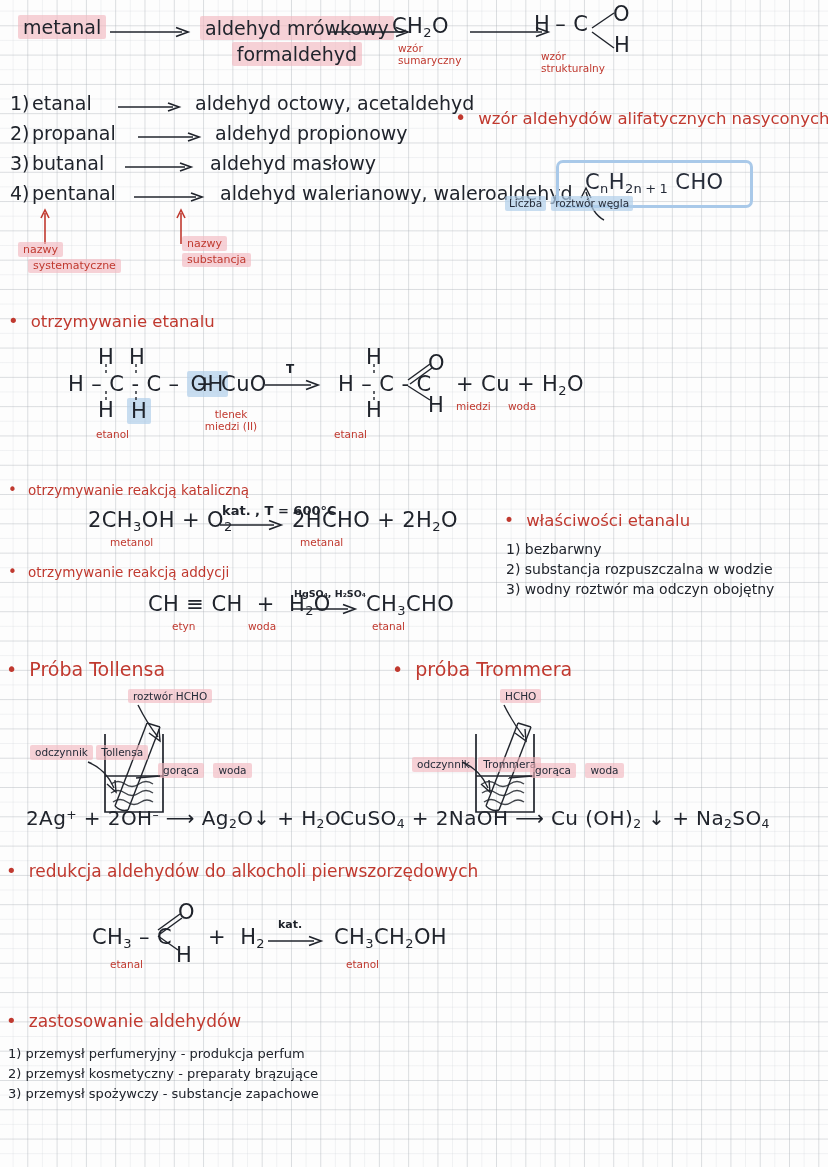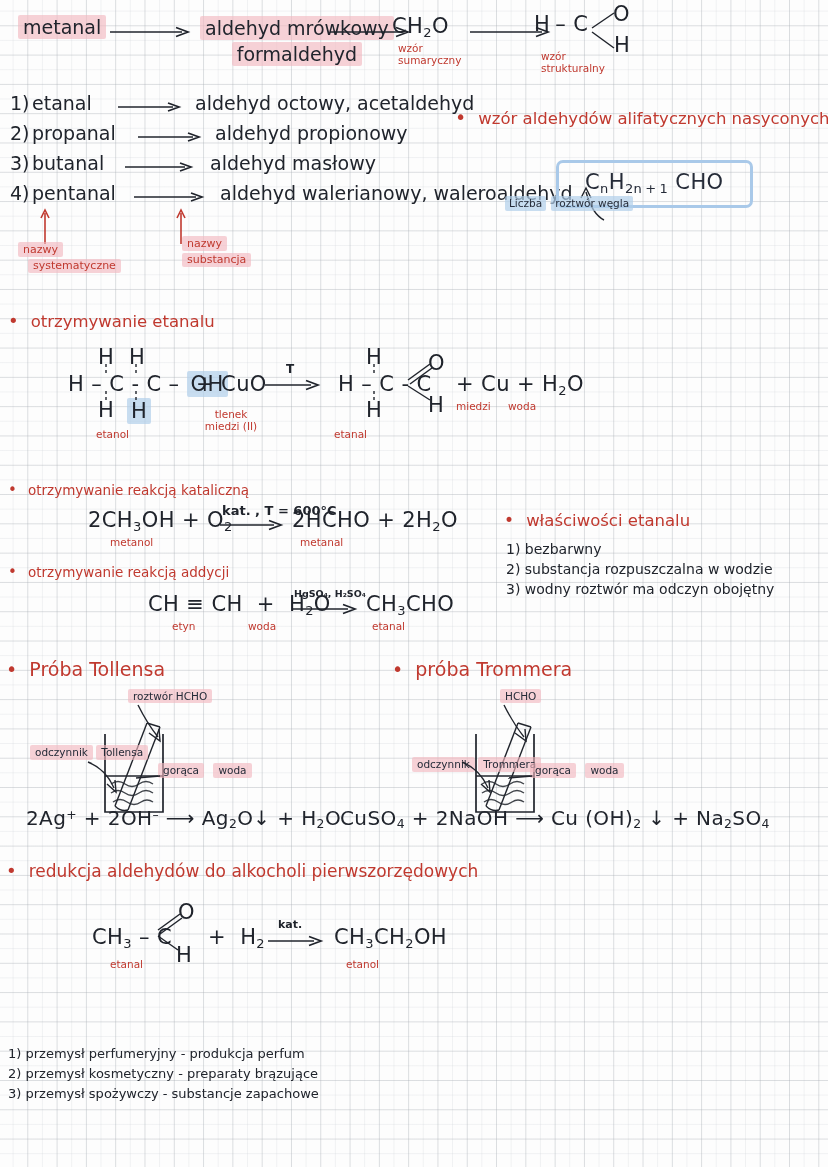--- a/index.html
+++ b/index.html
@@ -378,19 +378,23 @@
 
   <div class="abs chem ink" style="left:208px;top:925px;">+&nbsp; H<sub>2</sub></div>
   <svg class="abs" style="left:268px;top:934px;" width="60" height="14">
     <line class="arrow-line" x1="0" y1="7" x2="46" y2="7"></line>
     <path class="arrow-line" d="M41,2.5 L53,7 L41,11.5"></path>
   </svg>
   <div class="abs sm ink" style="left:278px;top:918px;font-weight:bold;font-size:11px;">kat.</div>
   <div class="abs chem ink" style="left:334px;top:925px;">CH<sub>3</sub>CH<sub>2</sub>OH</div>
   <div class="abs lbl" style="left:346px;top:958px;">etanol</div>
 
+  <div class="abs" style="left:6px;top:1010px;">
+    <span class="bullet-dot" style="font-size:18px;">•</span>
+    <span class="big red" style="margin-left:7px;font-size:17px;">zastosowanie  aldehydów</span>
+  </div>
   <div class="abs" style="left:8px;top:1046px;">
     <div class="ink" style="font-size:13px;margin-bottom:5px;">1) przemysł  perfumeryjny -  produkcja  perfum</div>
     <div class="ink" style="font-size:13px;margin-bottom:5px;">2) przemysł  kosmetyczny -  preparaty  brązujące</div>
     <div class="ink" style="font-size:13px;">3) przemysł  spożywczy -  substancje  zapachowe</div>
   </div>
 
 </div>
 
 </body></html>

